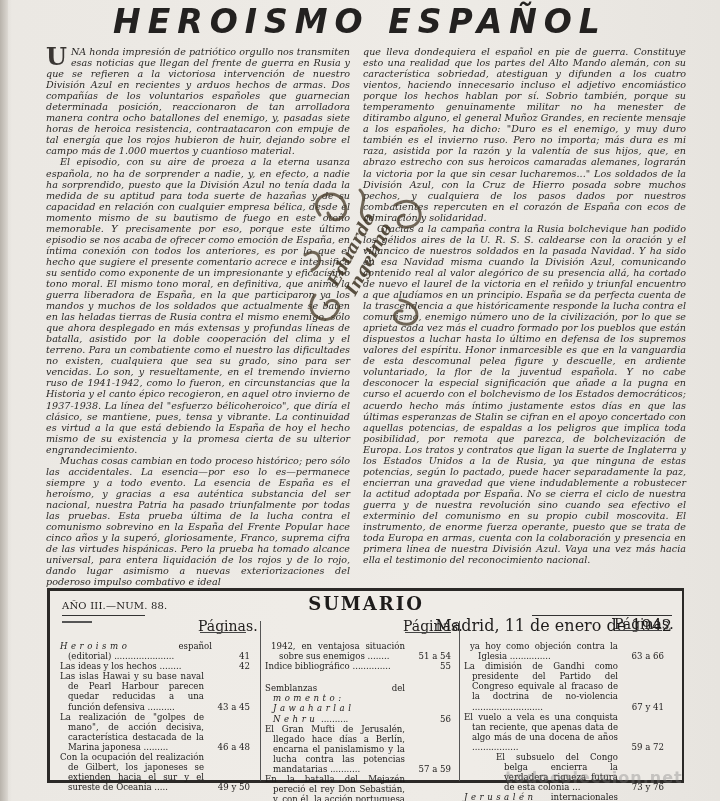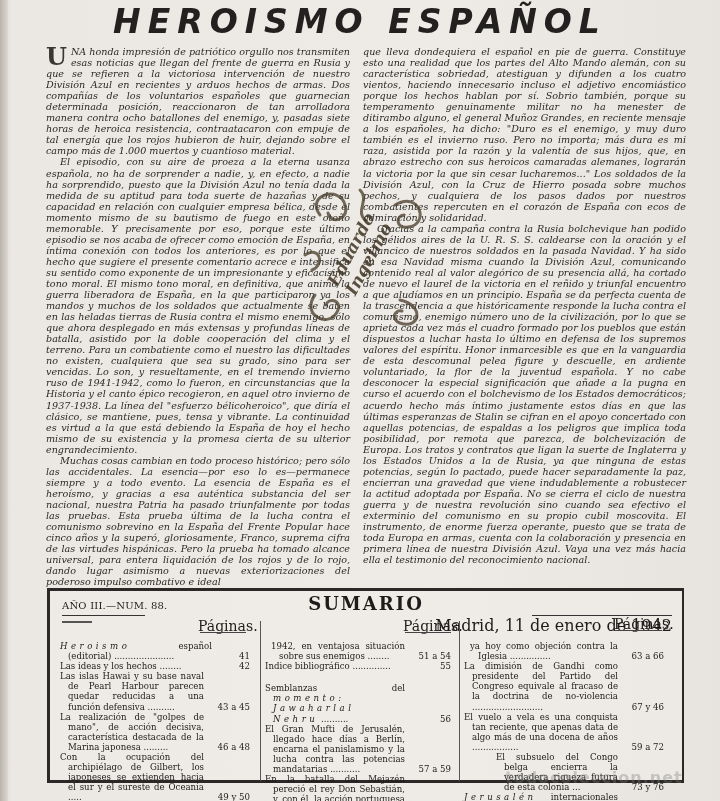--- a/index.html
+++ b/index.html
@@ -144,21 +144,21 @@
         </div>
         <div class="entry">
           <span class="entry-text" style="padding-right:46px;"><span>Las islas Hawai y su base naval de Pearl Harbour parecen quedar reducidas a una función defensiva</span> ..........</span>
           <span class="entry-pages">43 a 45</span>
         </div>
         <div class="entry">
           <span class="entry-text" style="padding-right:46px;"><span>La realización de "golpes de mano", de acción decisiva, característica destacada de la Marina japonesa</span> .........</span>
           <span class="entry-pages">46 a 48</span>
         </div>
         <div class="entry">
-          <span class="entry-text" style="padding-right:46px;"><span>Con la ocupación del archipiélago de Gilbert, los japoneses se extienden hacia el sur y el sureste de Oceanía</span> .....</span>
+          <span class="entry-text" style="padding-right:46px;"><span>Con la ocupación del realización de Gilbert, los japoneses se extienden hacia el sur y el sureste de Oceanía</span> .....</span>
           <span class="entry-pages">49 y 50</span>
         </div>
 
       </div>
     </div>
 
     <div class="sum-col sum-col2">
       <div class="pg-head" style="left:142px;">Páginas.</div>
       <div class="pg-rule" style="left:144px;"></div>
       <div class="entries" style="width:186px;left:4px;top:20px;">
@@ -189,21 +189,21 @@
     <div class="sum-col sum-col3">
       <div class="pg-head" style="left:154px;top:-2px;">Páginas.</div>
       <div class="pg-rule" style="left:156px;top:9px;"></div>
       <div class="entries" style="width:200px;left:4px;top:20px;">
         <div class="entry">
           <span class="entry-text" style="padding-right:46px;padding-left:14px;"><span>ya hoy como objeción contra la Iglesia</span> ...............</span>
           <span class="entry-pages">63 a 66</span>
         </div>
         <div class="entry">
           <span class="entry-text" style="padding-right:46px;"><span>La dimisión de Gandhi como presidente del Partido del Congreso equivale al fracaso de la doctrina de no-violencia</span> ..........................</span>
-          <span class="entry-pages">67 y 46</span>
+          <span class="entry-pages">67 y 41</span>
         </div>
         <div class="entry">
           <span class="entry-text" style="padding-right:46px;"><span>El vuelo a vela es una conquista tan reciente, que apenas data de algo más de una docena de años</span> .................</span>
           <span class="entry-pages">59 a 72</span>
         </div>
         <div class="entry">
           <span class="entry-text" style="padding-right:46px;margin-left:32px;"><span>El subsuelo del Congo belga encierra la verdadera riqueza futura de esta colonia</span> ...</span>
           <span class="entry-pages">73 y 76</span>
         </div>
         <div class="entry">

